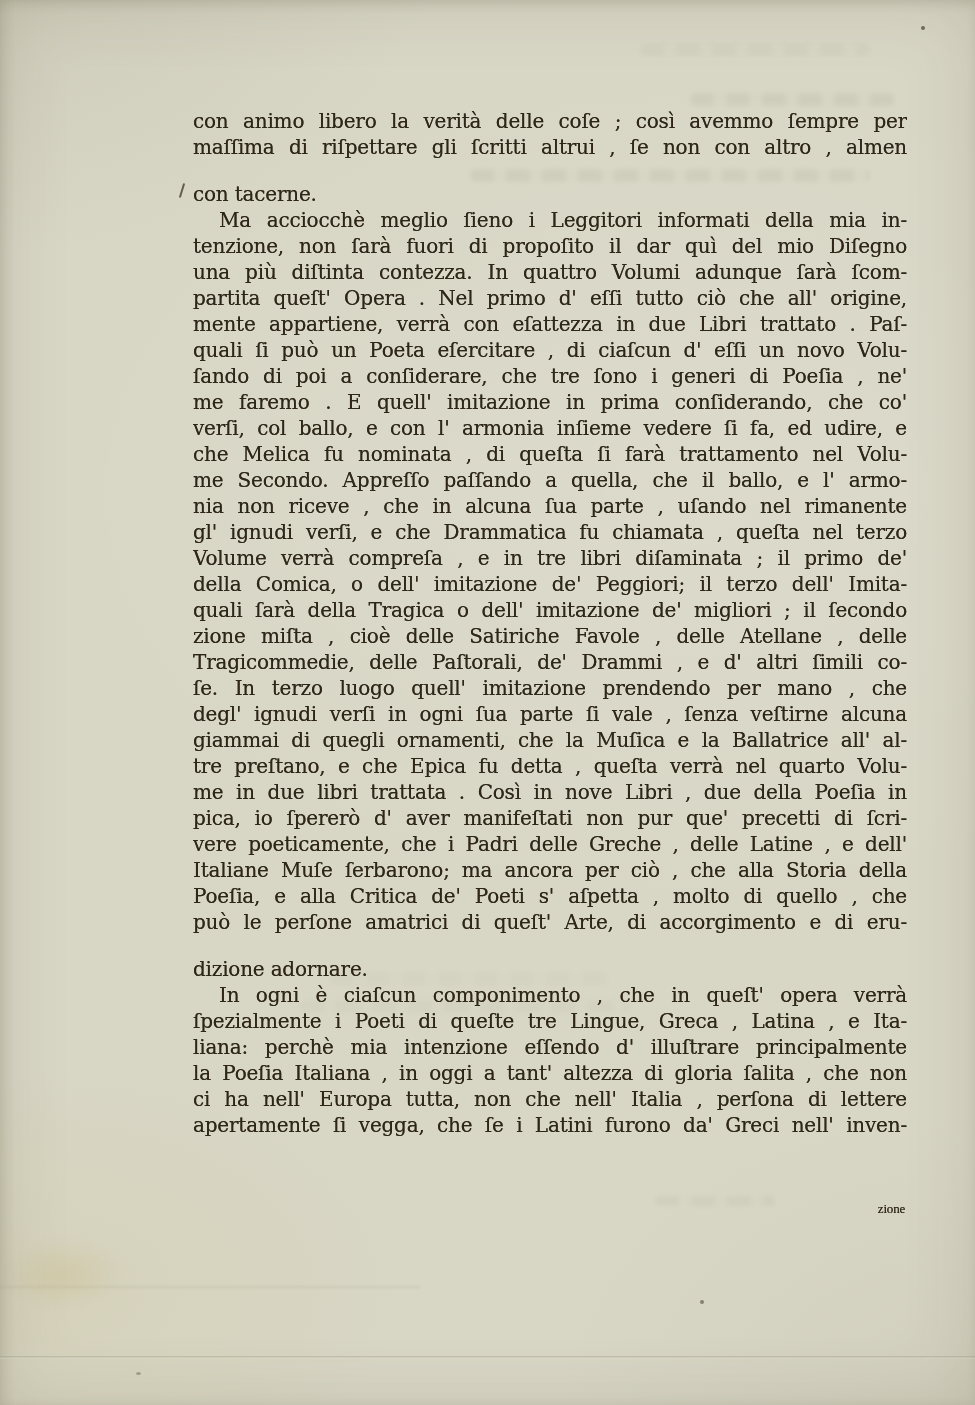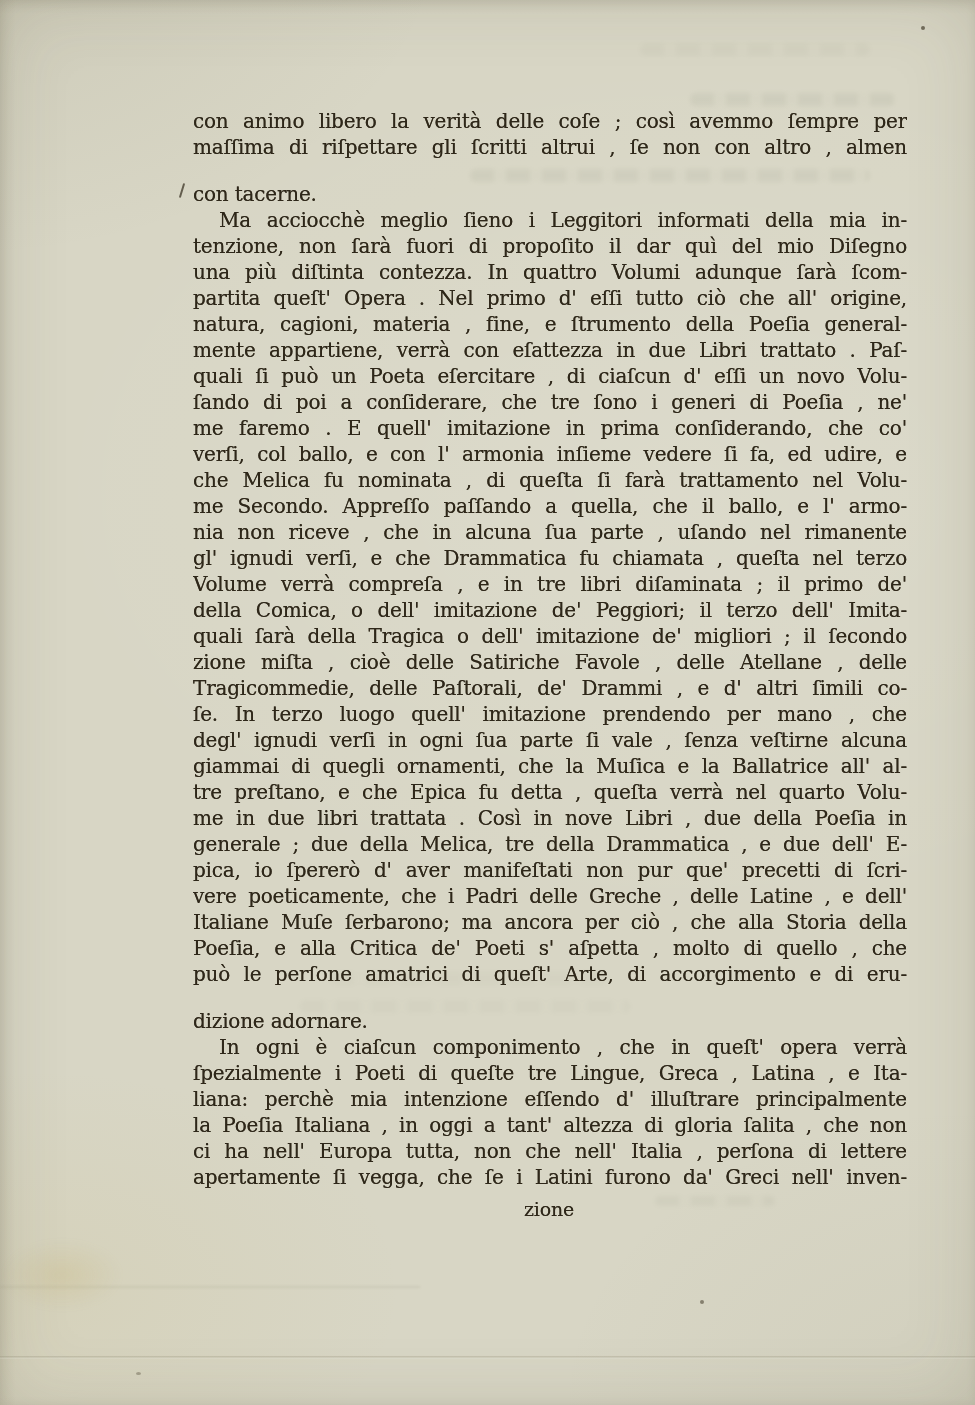--- a/index.html
+++ b/index.html
@@ -35,25 +35,26 @@
     overflow: hidden;
     text-align: justify;
     text-align-last: justify;
     text-justify: inter-word;
     white-space: normal;
   }
   .line.end { text-align-last: left; margin-top: 21px; }
   .line.indent { text-indent: 26px; }
   .catchword {
     height: 26px;
-    text-align: center;
-    font-size: 19px;
+    text-align: right;
+    font-size: 13px;
     padding-right: 2px;
     color: var(--ink, #2e2719);
     text-shadow: 0 0 0.5px rgba(46,39,25,0.7);
+    font-family: Liberation Serif, serif;
   }
   
   .stray-mark {
     position: absolute;
     left: 181px;
     top: 183px;
     width: 2px;
     height: 15px;
     background: rgba(60,52,38,0.75);
     border-radius: 1px;
@@ -119,41 +120,39 @@
 
   <div class="text-block">
 
   <div class="line">con animo libero la verità delle coſe ; così avemmo ſempre per</div>
       <div class="line">maſſima di riſpettare gli ſcritti altrui , ſe non con altro , almen</div>
       <div class="line end">con tacerne.</div>
       <div class="line indent">Ma acciocchè meglio ſieno i Leggitori informati della mia in-</div>
       <div class="line">tenzione, non ſarà fuori di propoſito il dar quì del mio Diſegno</div>
       <div class="line">una più diſtinta contezza. In quattro Volumi adunque ſarà ſcom-</div>
       <div class="line">partita queſt' Opera . Nel primo d' eſſi tutto ciò che all' origine,</div>
-      <div class="line">natura, cagioni, materia , fine, e ſtrumento della Poeſia general-</div>
       <div class="line">mente appartiene, verrà con eſattezza in due Libri trattato . Paſ-</div>
       <div class="line">quali ſi può un Poeta eſercitare , di ciaſcun d' eſſi un novo Volu-</div>
       <div class="line">ſando di poi a conſiderare, che tre ſono i generi di Poeſia , ne'</div>
       <div class="line">me faremo . E quell' imitazione in prima conſiderando, che co'</div>
       <div class="line">verſi, col ballo, e con l' armonia inſieme vedere ſi fa, ed udire, e</div>
       <div class="line">che Melica fu nominata , di queſta ſi farà trattamento nel Volu-</div>
       <div class="line">me Secondo. Appreſſo paſſando a quella, che il ballo, e l' armo-</div>
       <div class="line">nia non riceve , che in alcuna ſua parte , uſando nel rimanente</div>
       <div class="line">gl' ignudi verſi, e che Drammatica fu chiamata , queſta nel terzo</div>
       <div class="line">Volume verrà compreſa , e in tre libri diſaminata ; il primo de'</div>
       <div class="line">della Comica, o dell' imitazione de' Peggiori; il terzo dell' Imita-</div>
       <div class="line">quali ſarà della Tragica o dell' imitazione de' migliori ; il ſecondo</div>
       <div class="line">zione miſta , cioè delle Satiriche Favole , delle Atellane , delle</div>
       <div class="line">Tragicommedie, delle Paſtorali, de' Drammi , e d' altri ſimili co-</div>
       <div class="line">ſe. In terzo luogo quell' imitazione prendendo per mano , che</div>
       <div class="line">degl' ignudi verſi in ogni ſua parte ſi vale , ſenza veſtirne alcuna</div>
       <div class="line">giammai di quegli ornamenti, che la Muſica e la Ballatrice all' al-</div>
       <div class="line">tre preſtano, e che Epica fu detta , queſta verrà nel quarto Volu-</div>
       <div class="line">me in due libri trattata . Così in nove Libri , due della Poeſia in</div>
-      <div class="line">generale ; due della Melica, tre della Drammatica , e due dell' E-</div>
       <div class="line">pica, io ſpererò d' aver manifeſtati non pur que' precetti di ſcri-</div>
       <div class="line">vere poeticamente, che i Padri delle Greche , delle Latine , e dell'</div>
       <div class="line">Italiane Muſe ſerbarono; ma ancora per ciò , che alla Storia della</div>
       <div class="line">Poeſia, e alla Critica de' Poeti s' aſpetta , molto di quello , che</div>
       <div class="line">può le perſone amatrici di queſt' Arte, di accorgimento e di eru-</div>
       <div class="line end">dizione adornare.</div>
       <div class="line indent">In ogni è ciaſcun componimento , che in queſt' opera verrà</div>
       <div class="line">ſpezialmente i Poeti di queſte tre Lingue, Greca , Latina , e Ita-</div>
       <div class="line">liana: perchè mia intenzione eſſendo d' illuſtrare principalmente</div>
       <div class="line">la Poeſia Italiana , in oggi a tant' altezza di gloria ſalita , che non</div>

